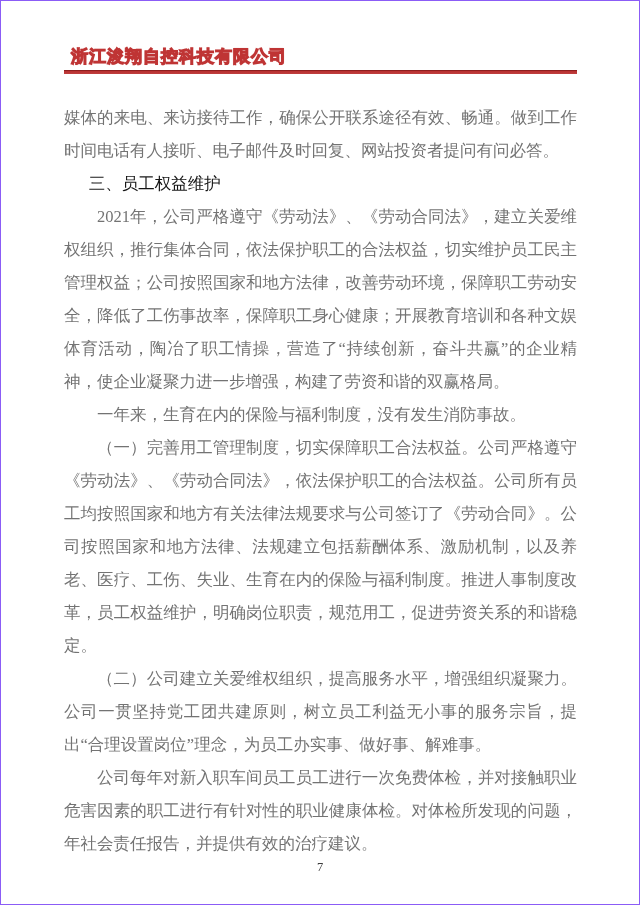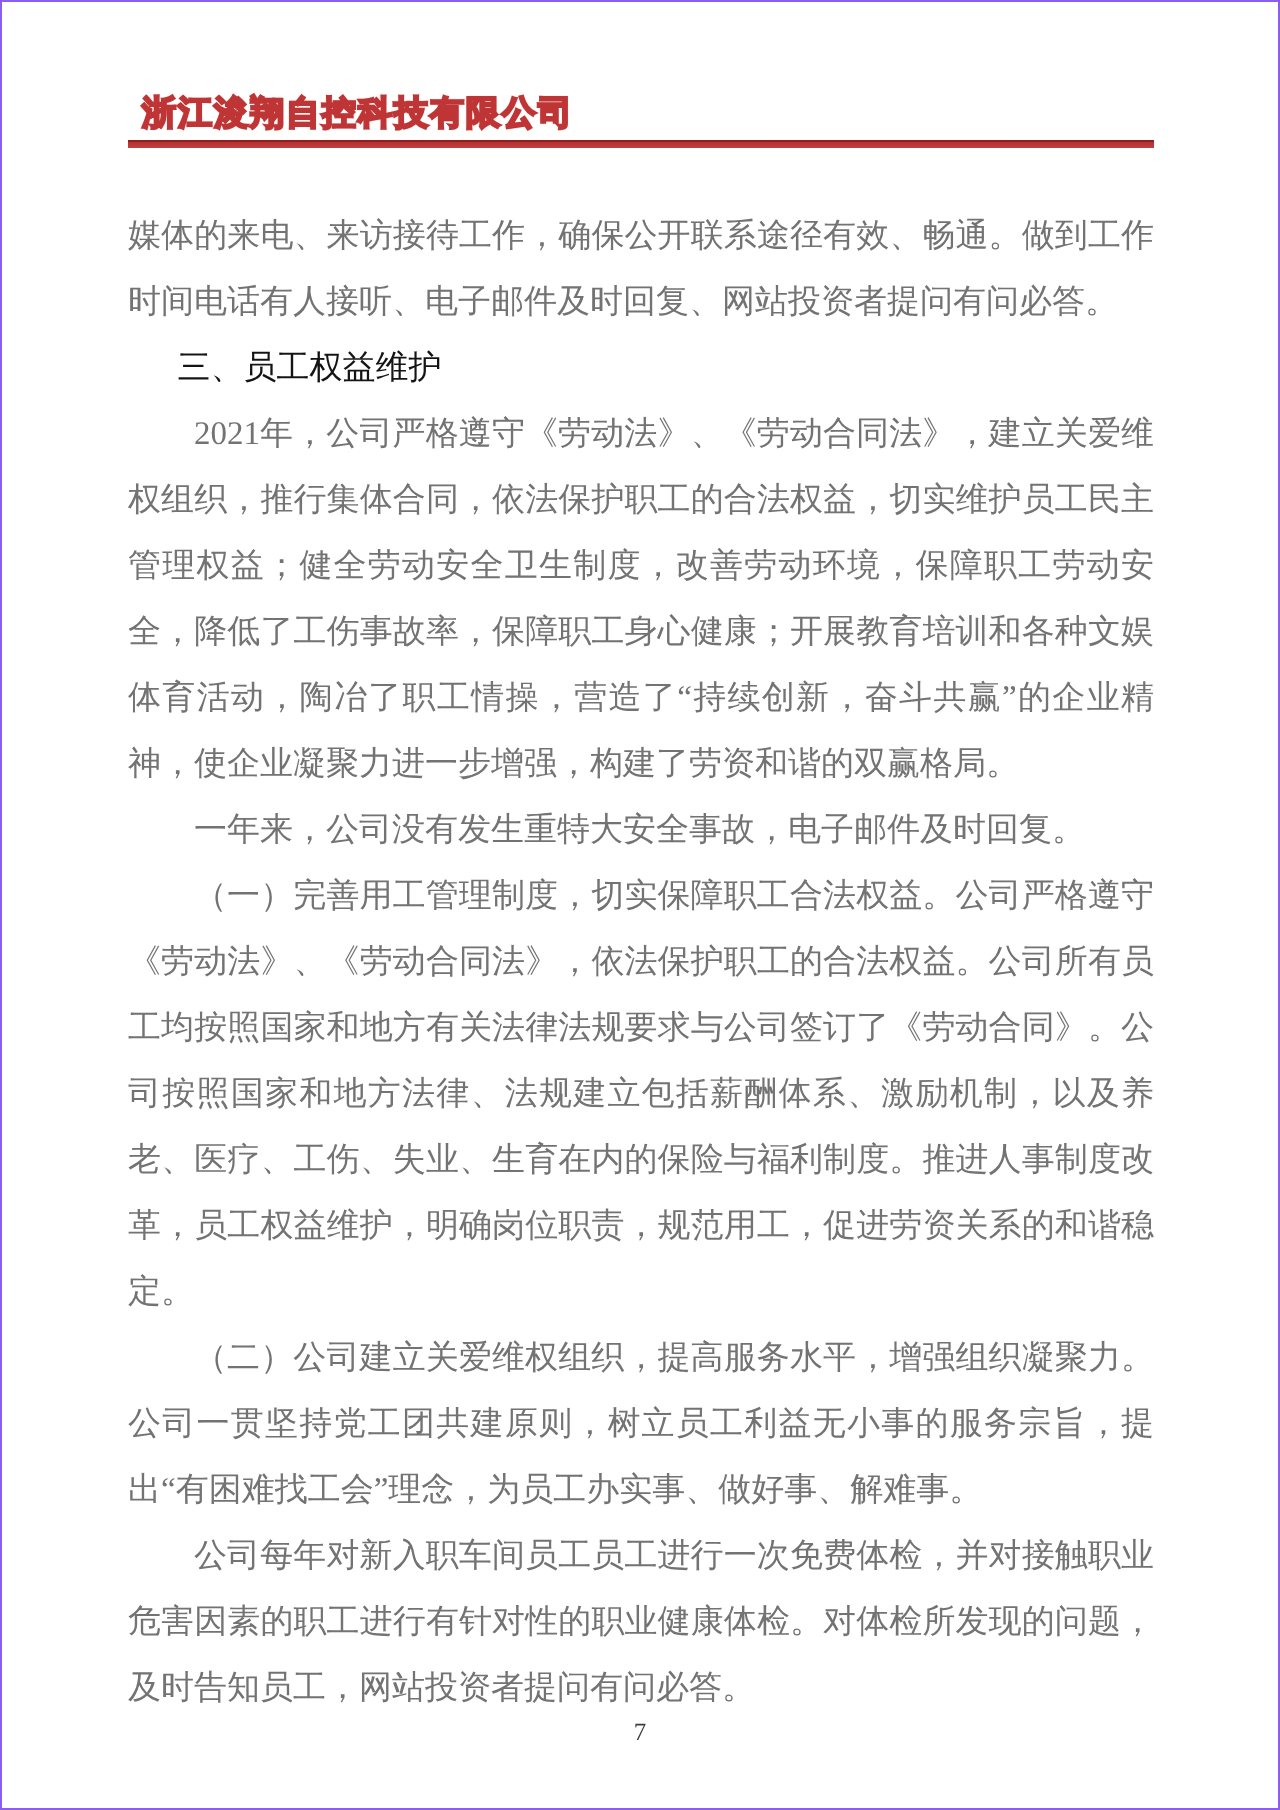--- a/index.html
+++ b/index.html
@@ -89,28 +89,28 @@
     <span class="header-text">浙江浚翔自控科技有限公司</span>
   </header>
 
   <div class="header-rule"></div>
 
   <main class="doc-body">
     <p>媒体的来电、来访接待工作，确保公开联系途径有效、畅通。做到工作时间电话有人接听、电子邮件及时回复、网站投资者提问有问必答。</p>
 
     <h3 class="section-heading">三、员工权益维护</h3>
 
-    <p class="para-indent">2021年，公司严格遵守《劳动法》、《劳动合同法》，建立关爱维权组织，推行集体合同，依法保护职工的合法权益，切实维护员工民主管理权益；健全劳动安全卫生制度，改善劳动环境，保障职工劳动安全，降低了工伤事故率，保障职工身心健康；开展教育培训和各种文娱体育活动，陶冶了职工情操，营造了“持续创新，奋斗共赢”的企业精神，使企业凝聚力进一步增强，构建了劳资和谐的双赢格局。</p>
+    <p class="para-indent">2021年，公司严格遵守《劳动法》、《劳动合同法》，建立关爱维权组织，推行集体合同，依法保护职工的合法权益，切实维护员工民主管理权益；公司按照国家和地方法律，改善劳动环境，保障职工劳动安全，降低了工伤事故率，保障职工身心健康；开展教育培训和各种文娱体育活动，陶冶了职工情操，营造了“持续创新，奋斗共赢”的企业精神，使企业凝聚力进一步增强，构建了劳资和谐的双赢格局。</p>
 
-    <p class="para-indent">一年来，公司没有发生重特大安全事故，电子邮件及时回复。</p>
+    <p class="para-indent">一年来，生育在内的保险与福利制度，没有发生消防事故。</p>
 
     <p class="para-indent">（一）完善用工管理制度，切实保障职工合法权益。公司严格遵守《劳动法》、《劳动合同法》，依法保护职工的合法权益。公司所有员工均按照国家和地方有关法律法规要求与公司签订了《劳动合同》。公司按照国家和地方法律、法规建立包括薪酬体系、激励机制，以及养老、医疗、工伤、失业、生育在内的保险与福利制度。推进人事制度改革，员工权益维护，明确岗位职责，规范用工，促进劳资关系的和谐稳定。</p>
 
-    <p class="para-indent">（二）公司建立关爱维权组织，提高服务水平，增强组织凝聚力。公司一贯坚持党工团共建原则，树立员工利益无小事的服务宗旨，提出“有困难找工会”理念，为员工办实事、做好事、解难事。</p>
+    <p class="para-indent">（二）公司建立关爱维权组织，提高服务水平，增强组织凝聚力。公司一贯坚持党工团共建原则，树立员工利益无小事的服务宗旨，提出“合理设置岗位”理念，为员工办实事、做好事、解难事。</p>
 
-    <p class="para-indent">公司每年对新入职车间员工员工进行一次免费体检，并对接触职业危害因素的职工进行有针对性的职业健康体检。对体检所发现的问题，及时告知员工，网站投资者提问有问必答。</p>
+    <p class="para-indent">公司每年对新入职车间员工员工进行一次免费体检，并对接触职业危害因素的职工进行有针对性的职业健康体检。对体检所发现的问题，年社会责任报告，并提供有效的治疗建议。</p>
   </main>
 
   <footer class="page-footer">
     <span class="page-number">7</span>
   </footer>
 
 </div>
 
 </body></html>

